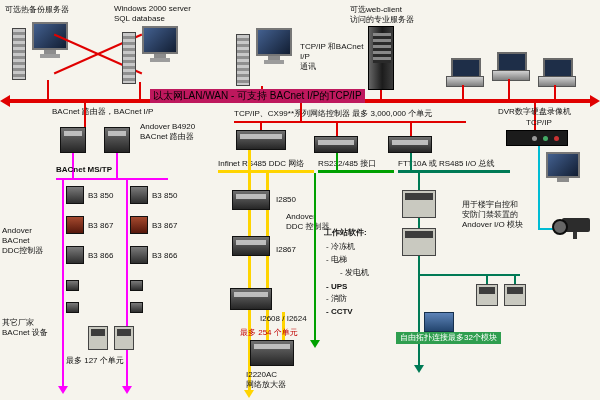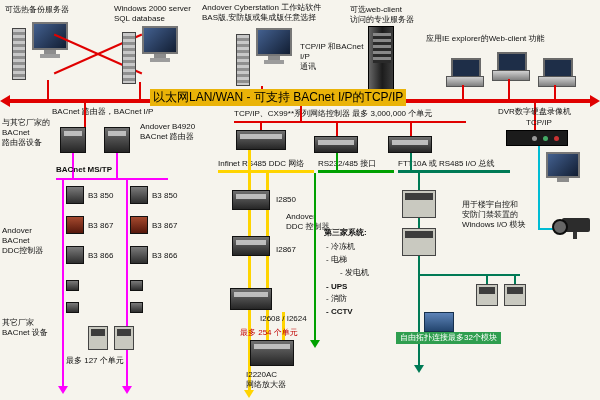--- a/index.html
+++ b/index.html
@@ -18,21 +18,21 @@
   .teal-bg{background:#007a55}
   .cyan-bg{background:#00bcd4}
   .xline{width:96px;height:2px}
   .arrow{position:absolute;width:0;height:0}
   .ar-left-red{border-top:6px solid transparent;border-bottom:6px solid transparent;border-right:10px solid #e00000}
   .ar-right-red{border-top:6px solid transparent;border-bottom:6px solid transparent;border-left:10px solid #e00000}
   .ar-down-mag{border-left:5px solid transparent;border-right:5px solid transparent;border-top:8px solid #ff00ff}
   .ar-down-yel{border-left:5px solid transparent;border-right:5px solid transparent;border-top:8px solid #ffd400}
   .ar-down-grn{border-left:5px solid transparent;border-right:5px solid transparent;border-top:8px solid #00a000}
   .ar-down-teal{border-left:5px solid transparent;border-right:5px solid transparent;border-top:8px solid #007a55}
-  .backbone-label{position:absolute;font-size:12px;background:#eab308;padding:0 3px;z-index:5;white-space:nowrap}
+  .backbone-label{position:absolute;font-size:10px;background:#be185d;padding:0 3px;z-index:5;white-space:nowrap}
 
   
   .pc{position:absolute;width:58px;height:62px}
   .pc .tw{position:absolute;left:0;top:6px;width:14px;height:52px;border:1px solid #444;
           background:repeating-linear-gradient(180deg,#c8c8c8 0 3px,#8f8f8f 3px 6px)}
   .pc .mn{position:absolute;left:20px;top:0;width:36px;height:28px;border:2px solid #777;
           background:linear-gradient(135deg,#43608f,#121e33)}
   .pc .mn::after{content:"";position:absolute;left:10px;top:26px;width:12px;height:4px;background:#8c8c8c;
           box-shadow:-4px 4px 0 0 #9c9c9c,4px 4px 0 0 #9c9c9c}
   .monitor{position:absolute;width:34px;height:26px;border:2px solid #777;background:linear-gradient(135deg,#43608f,#121e33)}
@@ -75,35 +75,32 @@
   <div class="line red-bg xline" style="left:50px;top:53px;transform:rotate(24deg)"></div>
   <div class="line red-bg xline" style="left:50px;top:53px;transform:rotate(-24deg)"></div>
 
   <div class="lbl" style="left:114px;top:4px;width:100px">Windows 2000 server
 SQL database</div>
   <div class="pc" style="left:122px;top:26px">
     <div class="tw"></div>
     <div class="mn"></div>
   </div>
 
-  <div class="lbl" style="left:202px;top:3px;width:168px">Andover Cyberstation 工作站软件
-BAS版,安防版或集成版任意选择</div>
   <div class="pc" style="left:236px;top:28px">
     <div class="tw"></div>
     <div class="mn"></div>
   </div>
 
   <div class="lbl" style="left:350px;top:5px;width:90px">可选web-client
 访问的专业服务器</div>
 
   <div class="lbl" style="left:300px;top:42px;width:68px">TCP/IP 和BACnet I/P
 通讯</div>
   <div class="server" style="left:368px;top:26px"></div>
 
-  <div class="lbl nowrap" style="left:426px;top:34px">应用IE explorer的Web-client 功能</div>
   <div class="laptop" style="left:446px;top:58px"></div>
   <div class="laptop" style="left:492px;top:52px"></div>
   <div class="laptop" style="left:538px;top:58px"></div>
 
   <div class="line red-bg" style="left:47px;top:80px;width:2px;height:20px"></div>
   <div class="line red-bg" style="left:139px;top:82px;width:2px;height:18px"></div>
   <div class="line red-bg" style="left:261px;top:86px;width:2px;height:14px"></div>
   <div class="line red-bg" style="left:380px;top:90px;width:2px;height:10px"></div>
   <div class="line red-bg" style="left:462px;top:85px;width:2px;height:15px"></div>
   <div class="line red-bg" style="left:508px;top:79px;width:2px;height:21px"></div>
@@ -111,23 +108,20 @@
 
   <div class="line red-bg" style="left:8px;top:99px;width:584px;height:4px"></div>
   <div class="arrow ar-left-red" style="left:0;top:95px"></div>
   <div class="arrow ar-right-red" style="left:590px;top:95px"></div>
   <div class="backbone-label" style="left:150px;top:89px">以太网LAN/WAN - 可支持 BACnet I/P的TCP/IP</div>
 
   <div class="lbl nowrap" style="left:52px;top:107px">BACnet 路由器，BACnet I/P</div>
   <div class="line red-bg" style="left:84px;top:103px;width:2px;height:24px"></div>
   <div class="ctrl" style="left:60px;top:127px;width:26px;height:26px"></div>
   <div class="ctrl" style="left:104px;top:127px;width:26px;height:26px"></div>
-  <div class="lbl" style="left:2px;top:118px;width:56px">与其它厂家的
-BACnet
-路由器设备</div>
   <div class="lbl" style="left:140px;top:122px;width:80px">Andover B4920
 BACnet 路由器</div>
 
   <div class="line mag-bg" style="left:72px;top:153px;width:2px;height:25px"></div>
   <div class="line mag-bg" style="left:116px;top:153px;width:2px;height:25px"></div>
   <div class="lbl nowrap b" style="left:56px;top:165px">BACnet MS/TP</div>
   <div class="line mag-bg" style="left:56px;top:178px;width:112px;height:2px"></div>
   <div class="line mag-bg" style="left:62px;top:178px;width:2px;height:208px"></div>
   <div class="line mag-bg" style="left:126px;top:178px;width:2px;height:208px"></div>
   <div class="arrow ar-down-mag" style="left:58px;top:386px"></div>
@@ -189,38 +183,38 @@
   <div class="lbl nowrap redtxt" style="left:240px;top:328px">最多 254 个单元</div>
   <div class="ctrl" style="left:250px;top:340px;width:44px;height:26px"></div>
   <div class="lbl" style="left:246px;top:370px;width:70px">I2220AC
 网络放大器</div>
 
   <div class="lbl nowrap" style="left:318px;top:159px">RS232/485 接口</div>
   <div class="line grn-bg" style="left:318px;top:170px;width:76px;height:3px"></div>
   <div class="line grn-bg" style="left:336px;top:153px;width:2px;height:17px"></div>
   <div class="line grn-bg" style="left:314px;top:173px;width:2px;height:167px"></div>
   <div class="arrow ar-down-grn" style="left:310px;top:340px"></div>
-  <div class="lbl nowrap b" style="left:324px;top:228px">第三家系统:</div>
+  <div class="lbl nowrap b" style="left:324px;top:228px">工作站软件:</div>
   <div class="lbl nowrap" style="left:326px;top:242px">- 冷冻机</div>
   <div class="lbl nowrap" style="left:326px;top:255px">- 电梯</div>
   <div class="lbl nowrap" style="left:340px;top:268px">- 发电机</div>
   <div class="lbl nowrap b" style="left:326px;top:282px">- UPS</div>
   <div class="lbl nowrap" style="left:326px;top:294px">- 消防</div>
   <div class="lbl nowrap b" style="left:326px;top:307px">- CCTV</div>
 
   <div class="lbl nowrap" style="left:398px;top:159px">FTT10A 或 RS485 I/O 总线</div>
   <div class="line teal-bg" style="left:398px;top:170px;width:112px;height:3px"></div>
   <div class="line teal-bg" style="left:410px;top:153px;width:2px;height:17px"></div>
   <div class="line teal-bg" style="left:418px;top:173px;width:2px;height:192px"></div>
   <div class="arrow ar-down-teal" style="left:414px;top:365px"></div>
   <div class="module" style="left:402px;top:190px;width:34px;height:28px"></div>
   <div class="module" style="left:402px;top:228px;width:34px;height:28px"></div>
   <div class="lbl" style="left:462px;top:200px;width:80px">用于楼宇自控和
 安防门禁装置的
-Windows I/O 模块</div>
+Andover I/O 模块</div>
   <div class="line teal-bg" style="left:420px;top:274px;width:100px;height:2px"></div>
   <div class="line teal-bg" style="left:486px;top:276px;width:2px;height:8px"></div>
   <div class="line teal-bg" style="left:514px;top:276px;width:2px;height:8px"></div>
   <div class="module" style="left:476px;top:284px;width:22px;height:22px"></div>
   <div class="module" style="left:504px;top:284px;width:22px;height:22px"></div>
   <div class="bluebox" style="left:424px;top:312px;width:30px;height:20px"></div>
   <div class="banner" style="left:396px;top:332px">自由拓扑连接最多32个模块</div>
 
   <div class="line red-bg" style="left:534px;top:103px;width:2px;height:27px"></div>
   <div class="lbl nowrap" style="left:498px;top:107px">DVR数字硬盘录像机</div>

